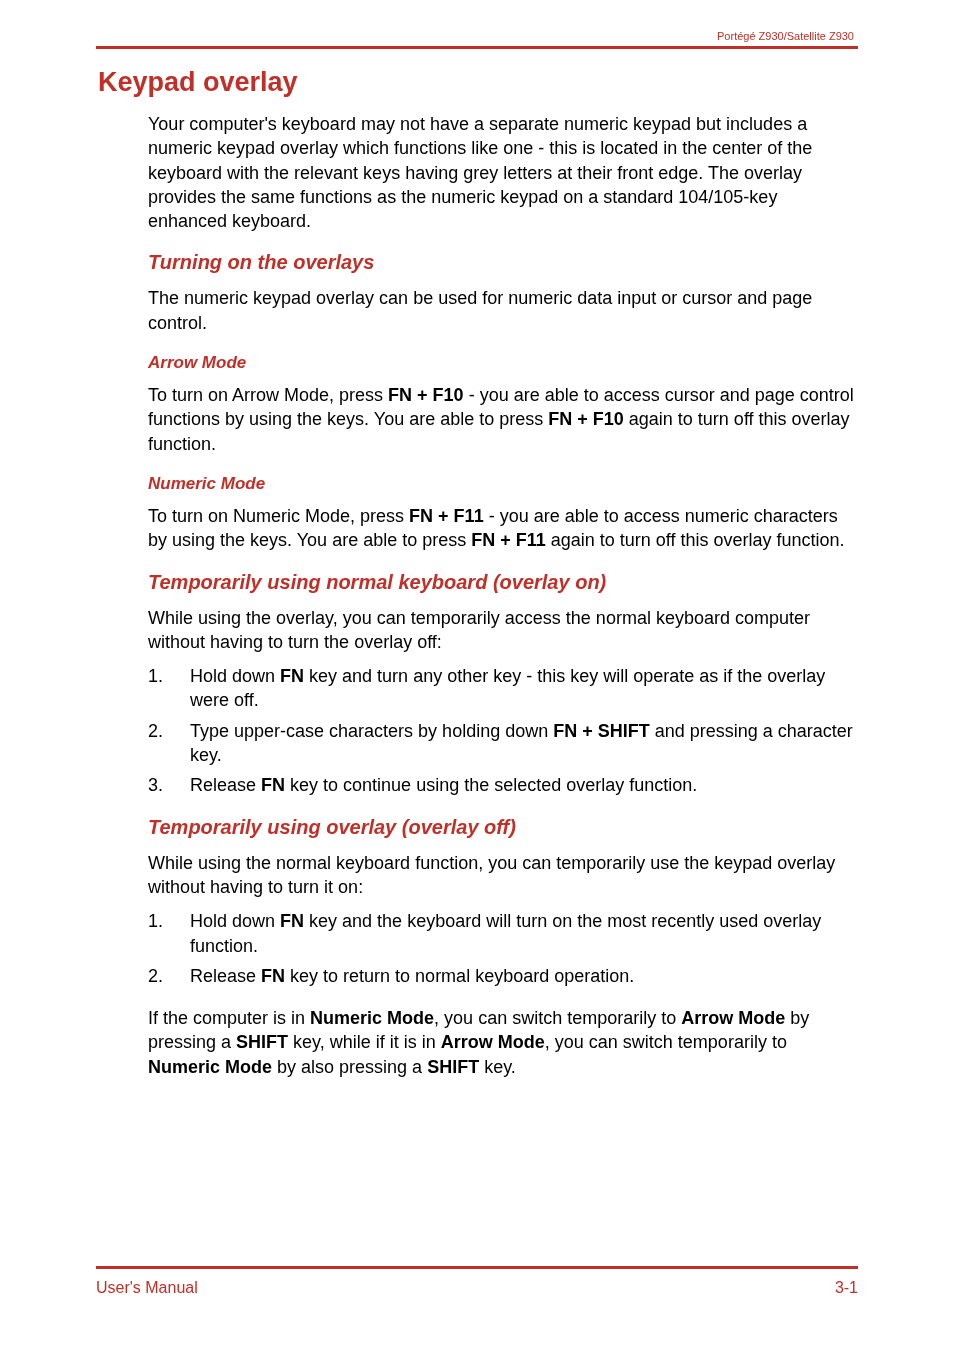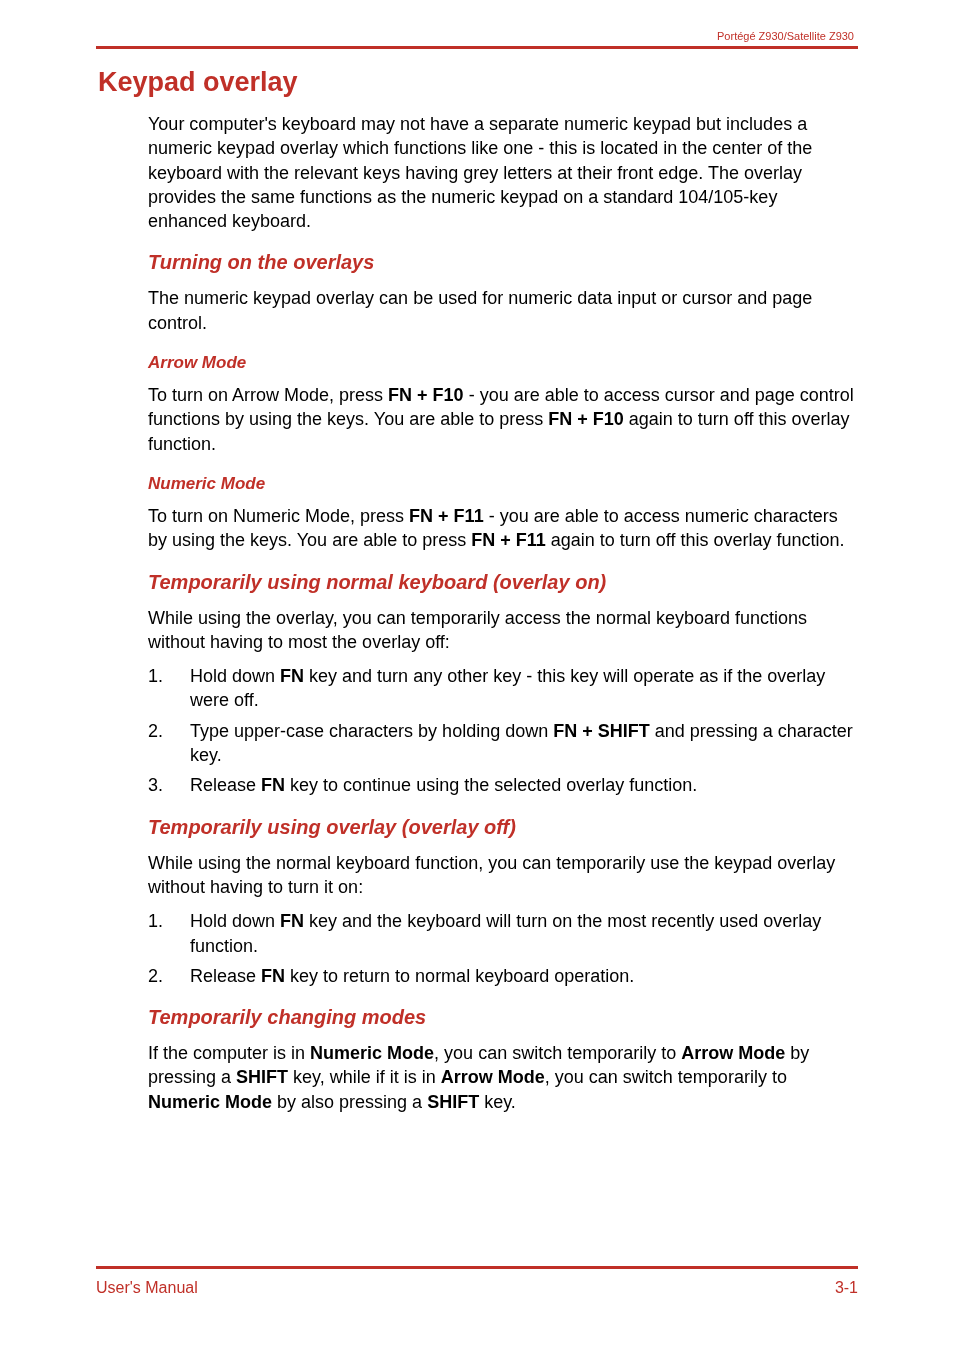--- a/index.html
+++ b/index.html
@@ -119,21 +119,21 @@
     <div class="para">
       <span>To turn on Arrow Mode, press </span><span class="bold">FN + F10</span><span> - you are able to access cursor and page control functions by using the keys. You are able to press </span><span class="bold">FN + F10</span><span> again to turn off this overlay function.</span>
     </div>
 
     <div class="h3">Numeric Mode</div>
     <div class="para">
       <span>To turn on Numeric Mode, press </span><span class="bold">FN + F11</span><span> - you are able to access numeric characters by using the keys. You are able to press </span><span class="bold">FN + F11</span><span> again to turn off this overlay function.</span>
     </div>
 
     <div class="h2">Temporarily using normal keyboard (overlay on)</div>
-    <div class="para" style="margin-bottom:10px;">While using the overlay, you can temporarily access the normal keyboard functions without having to most the overlay off:</div>
+    <div class="para" style="margin-bottom:10px;">While using the overlay, you can temporarily access the normal keyboard computer without having to turn the overlay off:</div>
     <ol class="numlist">
       <li>
         <span class="num">1.</span>
         <span class="txt"><span>Hold down </span><span class="bold">FN</span><span> key and turn any other key - this key will operate as if the overlay were off.</span></span>
       </li>
       <li>
         <span class="num">2.</span>
         <span class="txt"><span>Type upper-case characters by holding down </span><span class="bold">FN + SHIFT</span><span> and pressing a character key.</span></span>
       </li>
       <li>
@@ -148,21 +148,20 @@
       <li>
         <span class="num">1.</span>
         <span class="txt"><span>Hold down </span><span class="bold">FN</span><span> key and the keyboard will turn on the most recently used overlay function.</span></span>
       </li>
       <li>
         <span class="num">2.</span>
         <span class="txt"><span>Release </span><span class="bold">FN</span><span> key to return to normal keyboard operation.</span></span>
       </li>
     </ol>
 
-    <div class="h2">Temporarily changing modes</div>
     <div class="para">
       <span>If the computer is in </span><span class="bold">Numeric Mode</span><span>, you can switch temporarily to </span><span class="bold">Arrow Mode</span><span> by pressing a </span><span class="bold">SHIFT</span><span> key, while if it is in </span><span class="bold">Arrow Mode</span><span>, you can switch temporarily to </span><span class="bold">Numeric Mode</span><span> by also pressing a </span><span class="bold">SHIFT</span><span> key.</span>
     </div>
 
   </div>
 
   <div class="footer">
     <hr class="bottom-rule">
     <div class="footer-row">
       <span>User's Manual</span>

